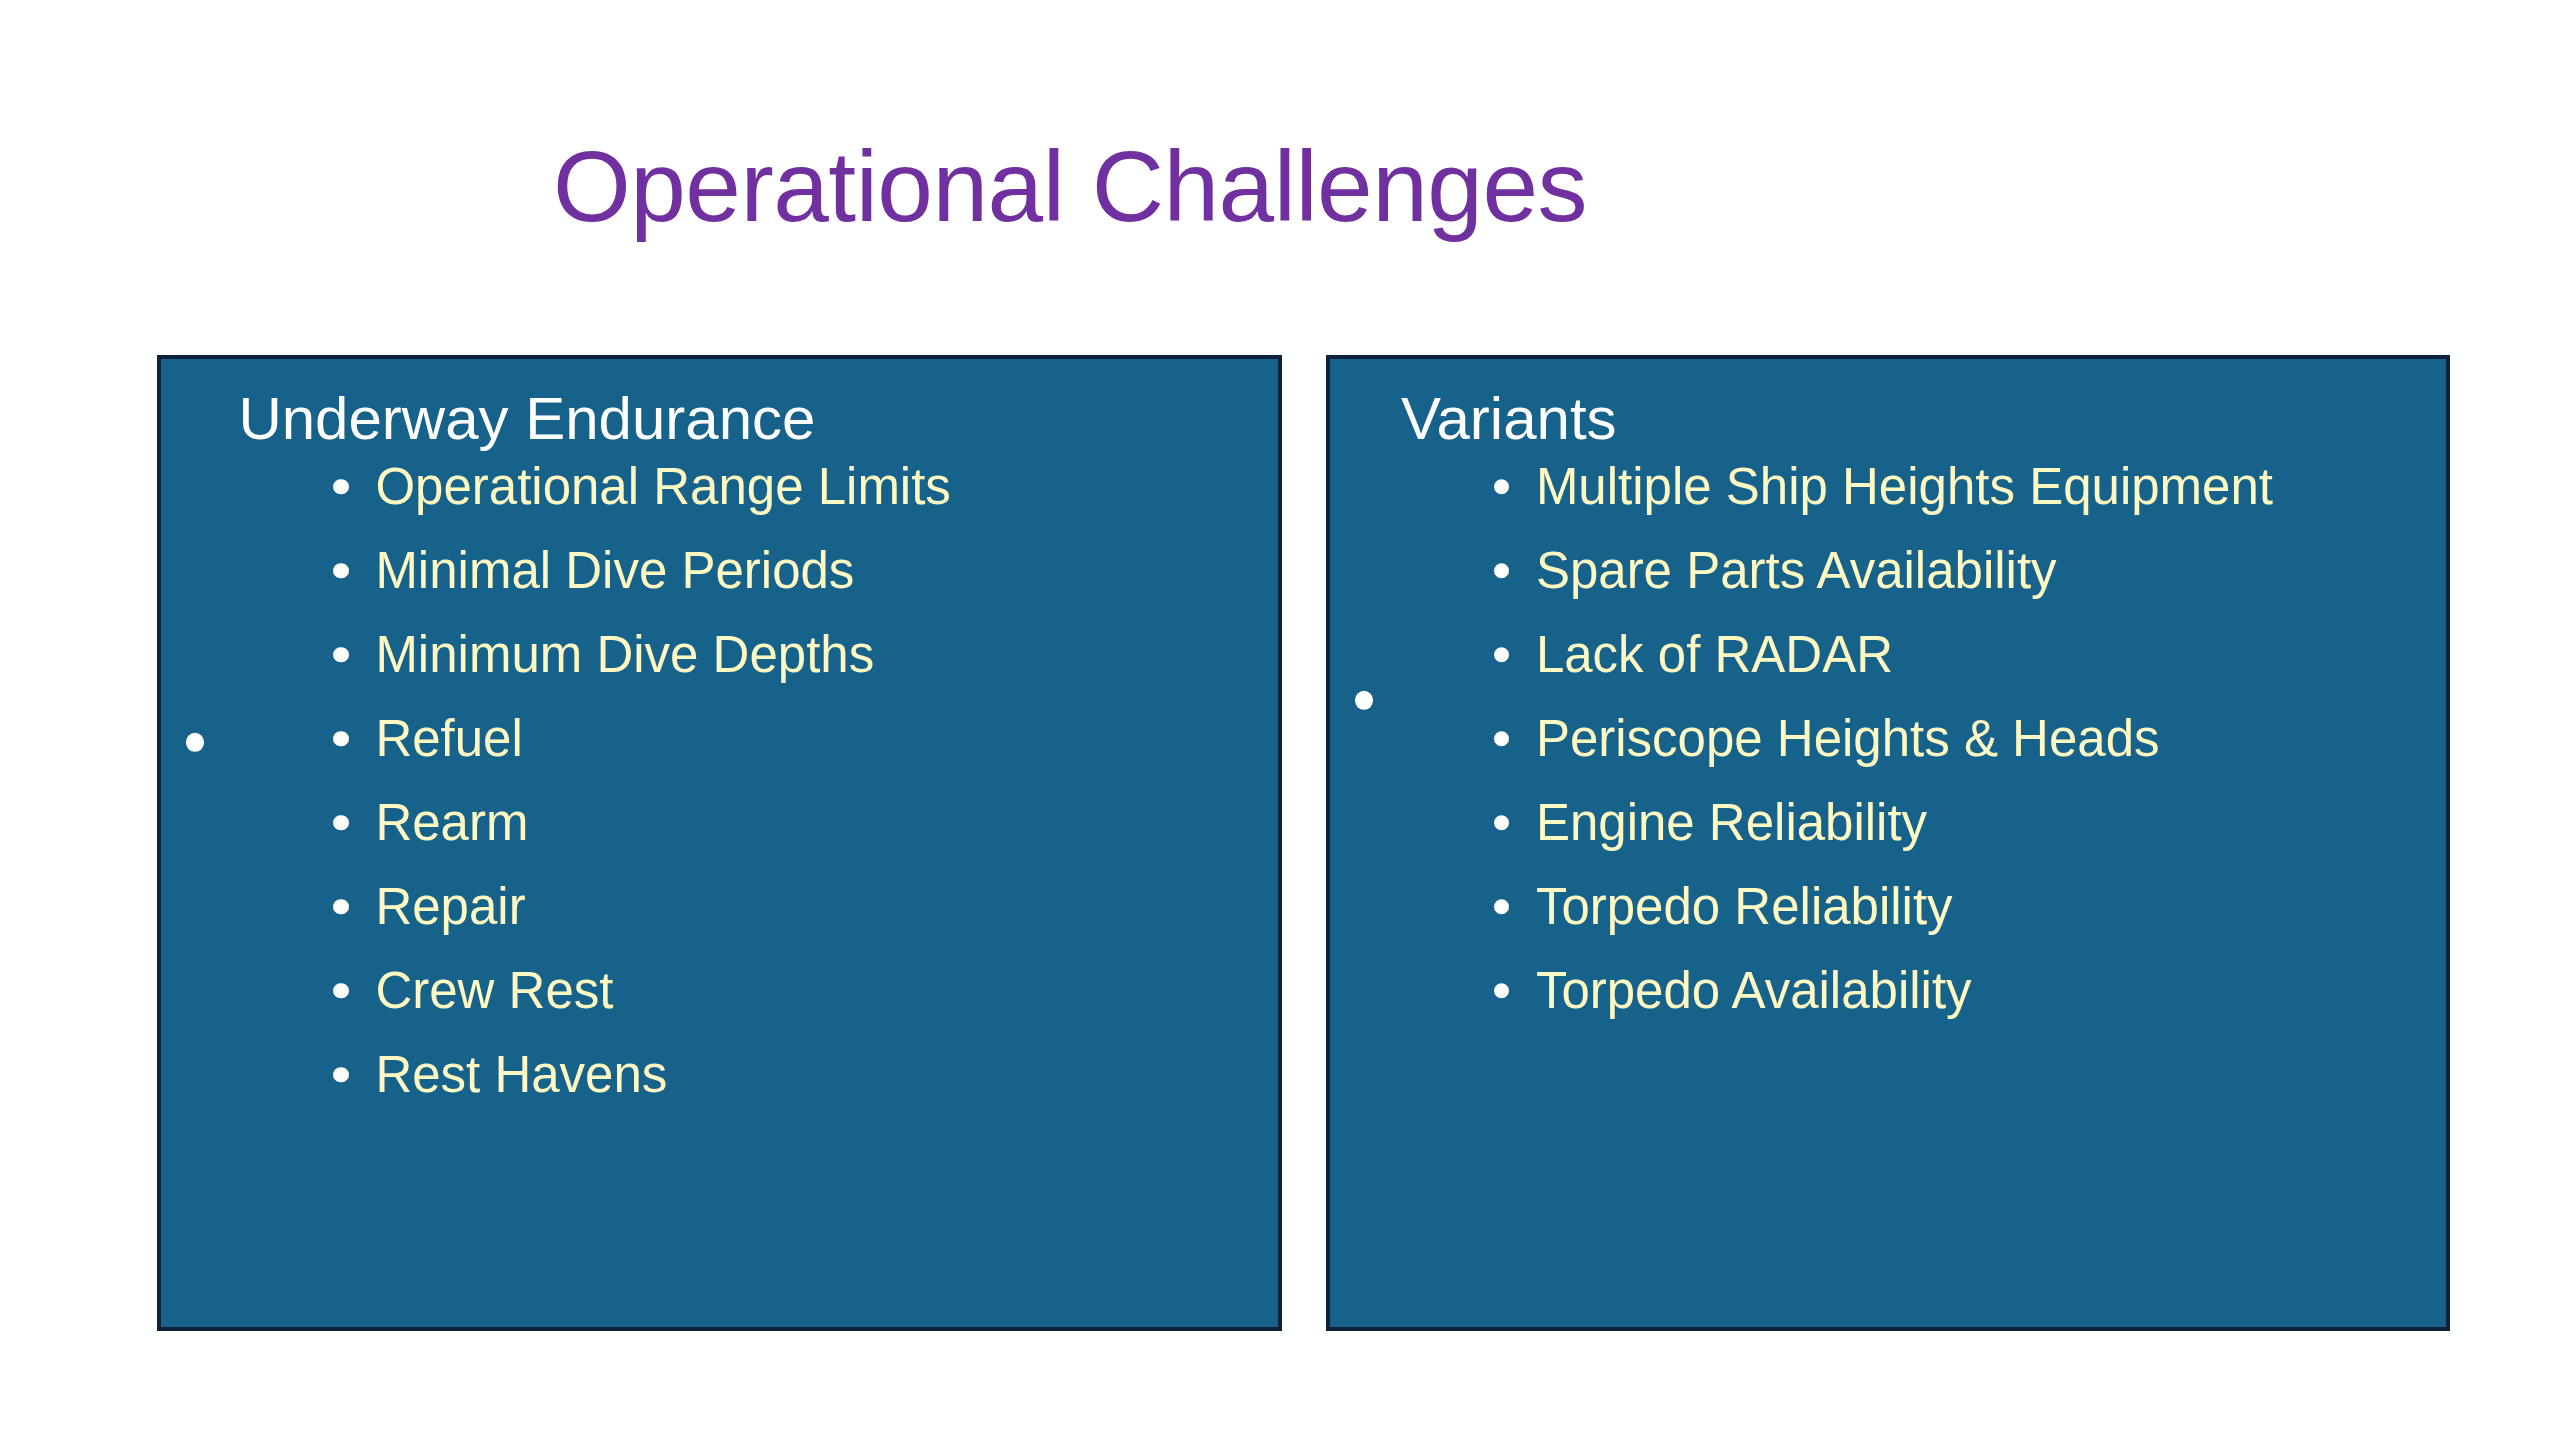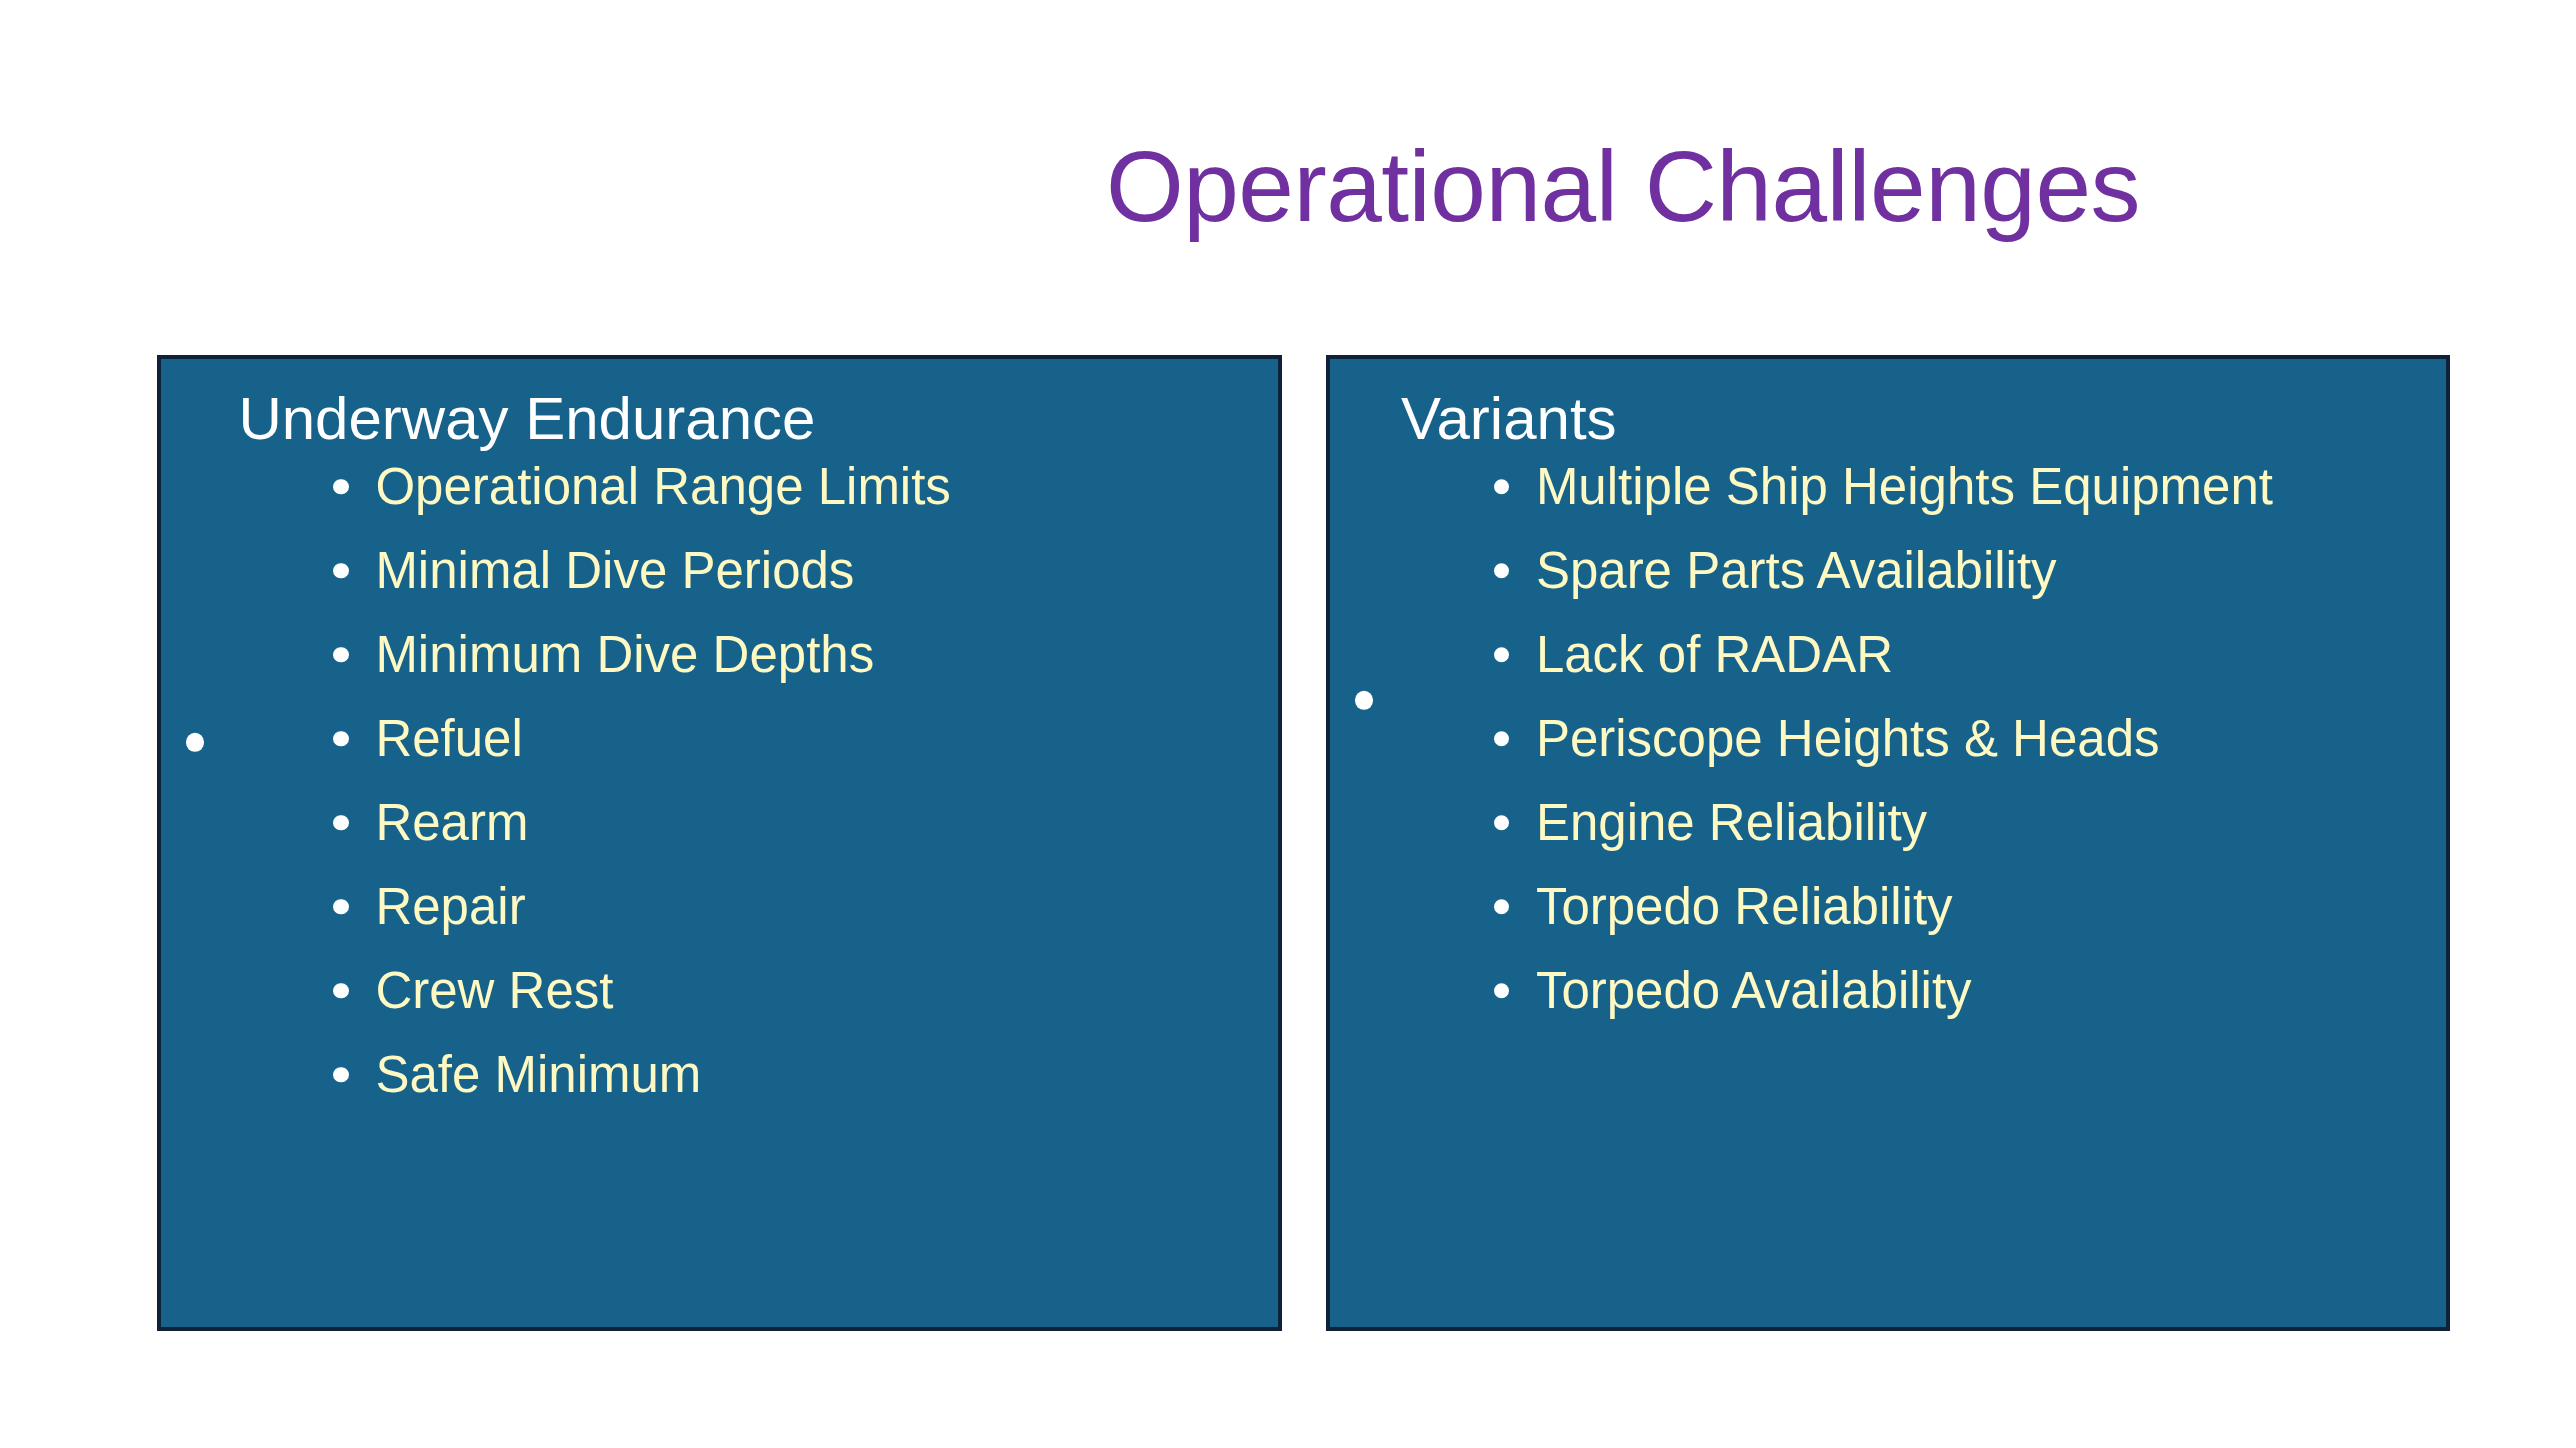--- a/index.html
+++ b/index.html
@@ -17,21 +17,21 @@
     position: relative;
     width: 2576px;
     height: 1449px;
     background: #ffffff;
   }
   .slide-title {
     position: absolute;
     left: 0;
     top: 130px;
     width: 2140px;
-    text-align: right;
+    text-align: center;
     font-size: 100px;
     line-height: 1.12;
     font-weight: 400;
     color: #7030A0;
     letter-spacing: -0.5px;
     white-space: nowrap;
   }
   .panels {
     position: absolute;
     left: 157px;
@@ -142,21 +142,21 @@
             <li class="item2">
               <span class="bullet2"></span>
               <span>Repair</span>
             </li>
             <li class="item2">
               <span class="bullet2"></span>
               <span>Crew Rest</span>
             </li>
             <li class="item2">
               <span class="bullet2"></span>
-              <span>Safe Minimum</span>
+              <span>Rest Havens</span>
             </li>
           </ul>
         </li>
       </ul>
     </div>
 
     <div class="panel panel-right">
       <ul class="lvl1">
         <li class="item1">
           <span class="bullet1"></span>

